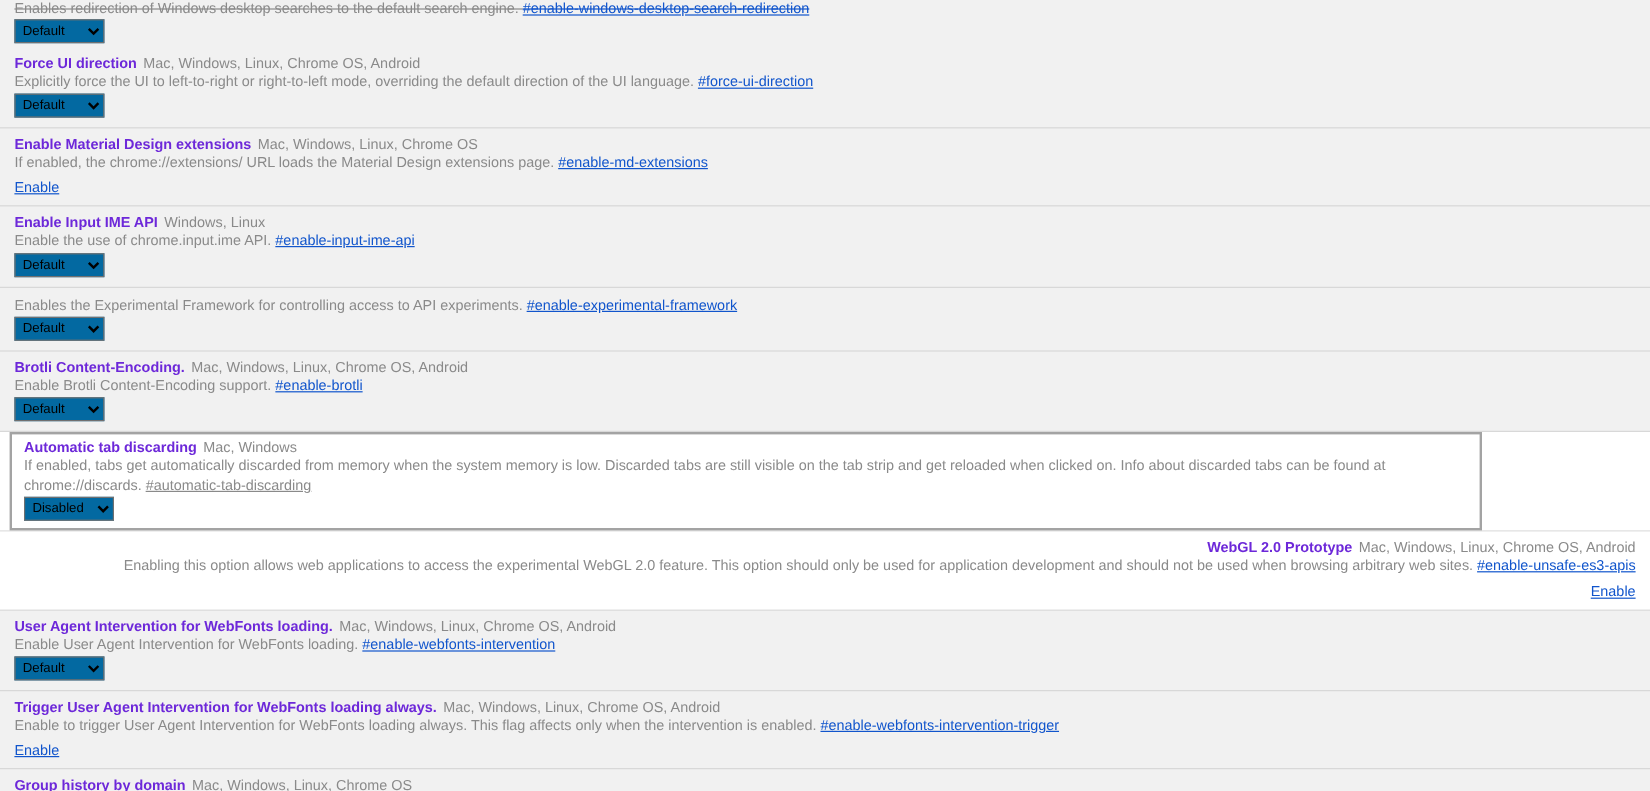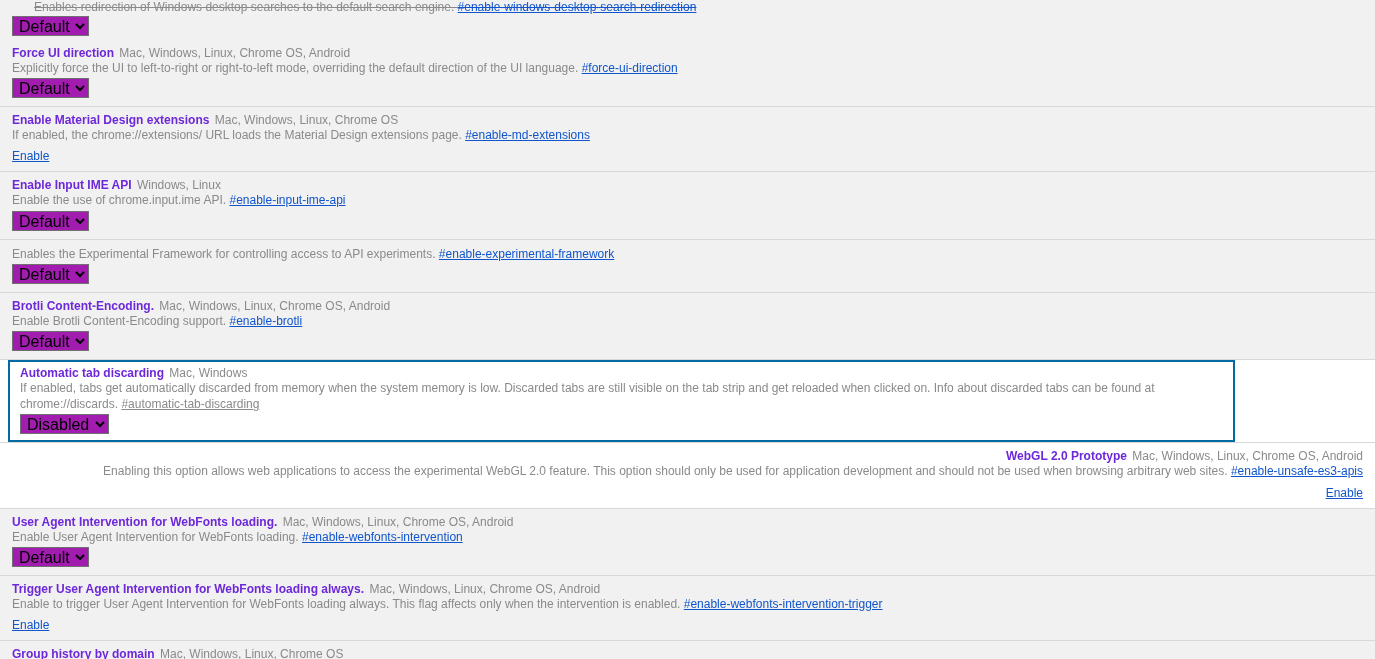--- a/index.html
+++ b/index.html
@@ -18,21 +18,21 @@
   }
   .flag.white {
     background: #ffffff;
     text-align: right;
   }
   .flag.highlight {
     background: #ffffff;
     padding:0;
   }
   .highlight-inner{
-    border: 2px solid #0369a1;
+    border: 2px solid #a3a3a3;
     padding: 4px 10px 6px 10px;
     margin: 0 140px 0 8px;
   }
   .title {
     font-weight: 600;
     color: #6d28d9;
   }
   .platforms {
     color: #8a8a8a;
     font-weight: 400;
@@ -53,38 +53,38 @@
   }
   .enable-link {
     color: #1155cc;
     text-decoration: underline;
     cursor: pointer;
     display: inline-block;
     margin-top: 6px;
   }
   select.flag-select {
     font-family: inherit;
-    font-size: 16px;
-    background: #a21caf;
+    font-size: 11px;
+    background: #0369a1;
     border: 1px solid #707070;
     height: 20px;
     padding: 0 2px;
     margin-top: 2px;
     min-width: 75px;
   }
   .truncated{
     color:#8a8a8a;
     padding:0 12px 4px 12px;
   }
 </style>
 </head>
 <body>
 
 <div class="truncated">
-  <span style="text-decoration:line-through;margin-left:22px;">Enables redirection of Windows desktop searches to the default search engine. </span><span class="hash" style="text-decoration:underline line-through;">#enable-windows-desktop-search-redirection</span>
+  <span style="text-decoration:line-through;">Enables redirection of Windows desktop searches to the default search engine. </span><span class="hash" style="text-decoration:underline line-through;">#enable-windows-desktop-search-redirection</span>
   <div>
     <select class="flag-select">
       <option>Default</option>
     </select>
   </div>
 </div>
 
 <div id="flags-container">
     <div class="flag "><div><span class="title">Force UI direction</span><span class="platforms"> Mac, Windows, Linux, Chrome OS, Android</span></div><div class="desc"><span>Explicitly force the UI to left-to-right or right-to-left mode, overriding the default direction of the UI language. </span><span class="hash">#force-ui-direction</span></div><select class="flag-select"><option>Default</option></select></div>
     <div class="flag "><div><span class="title">Enable Material Design extensions</span><span class="platforms"> Mac, Windows, Linux, Chrome OS</span></div><div class="desc"><span>If enabled, the chrome://extensions/ URL loads the Material Design extensions page. </span><span class="hash">#enable-md-extensions</span></div><span class="enable-link">Enable</span></div>

